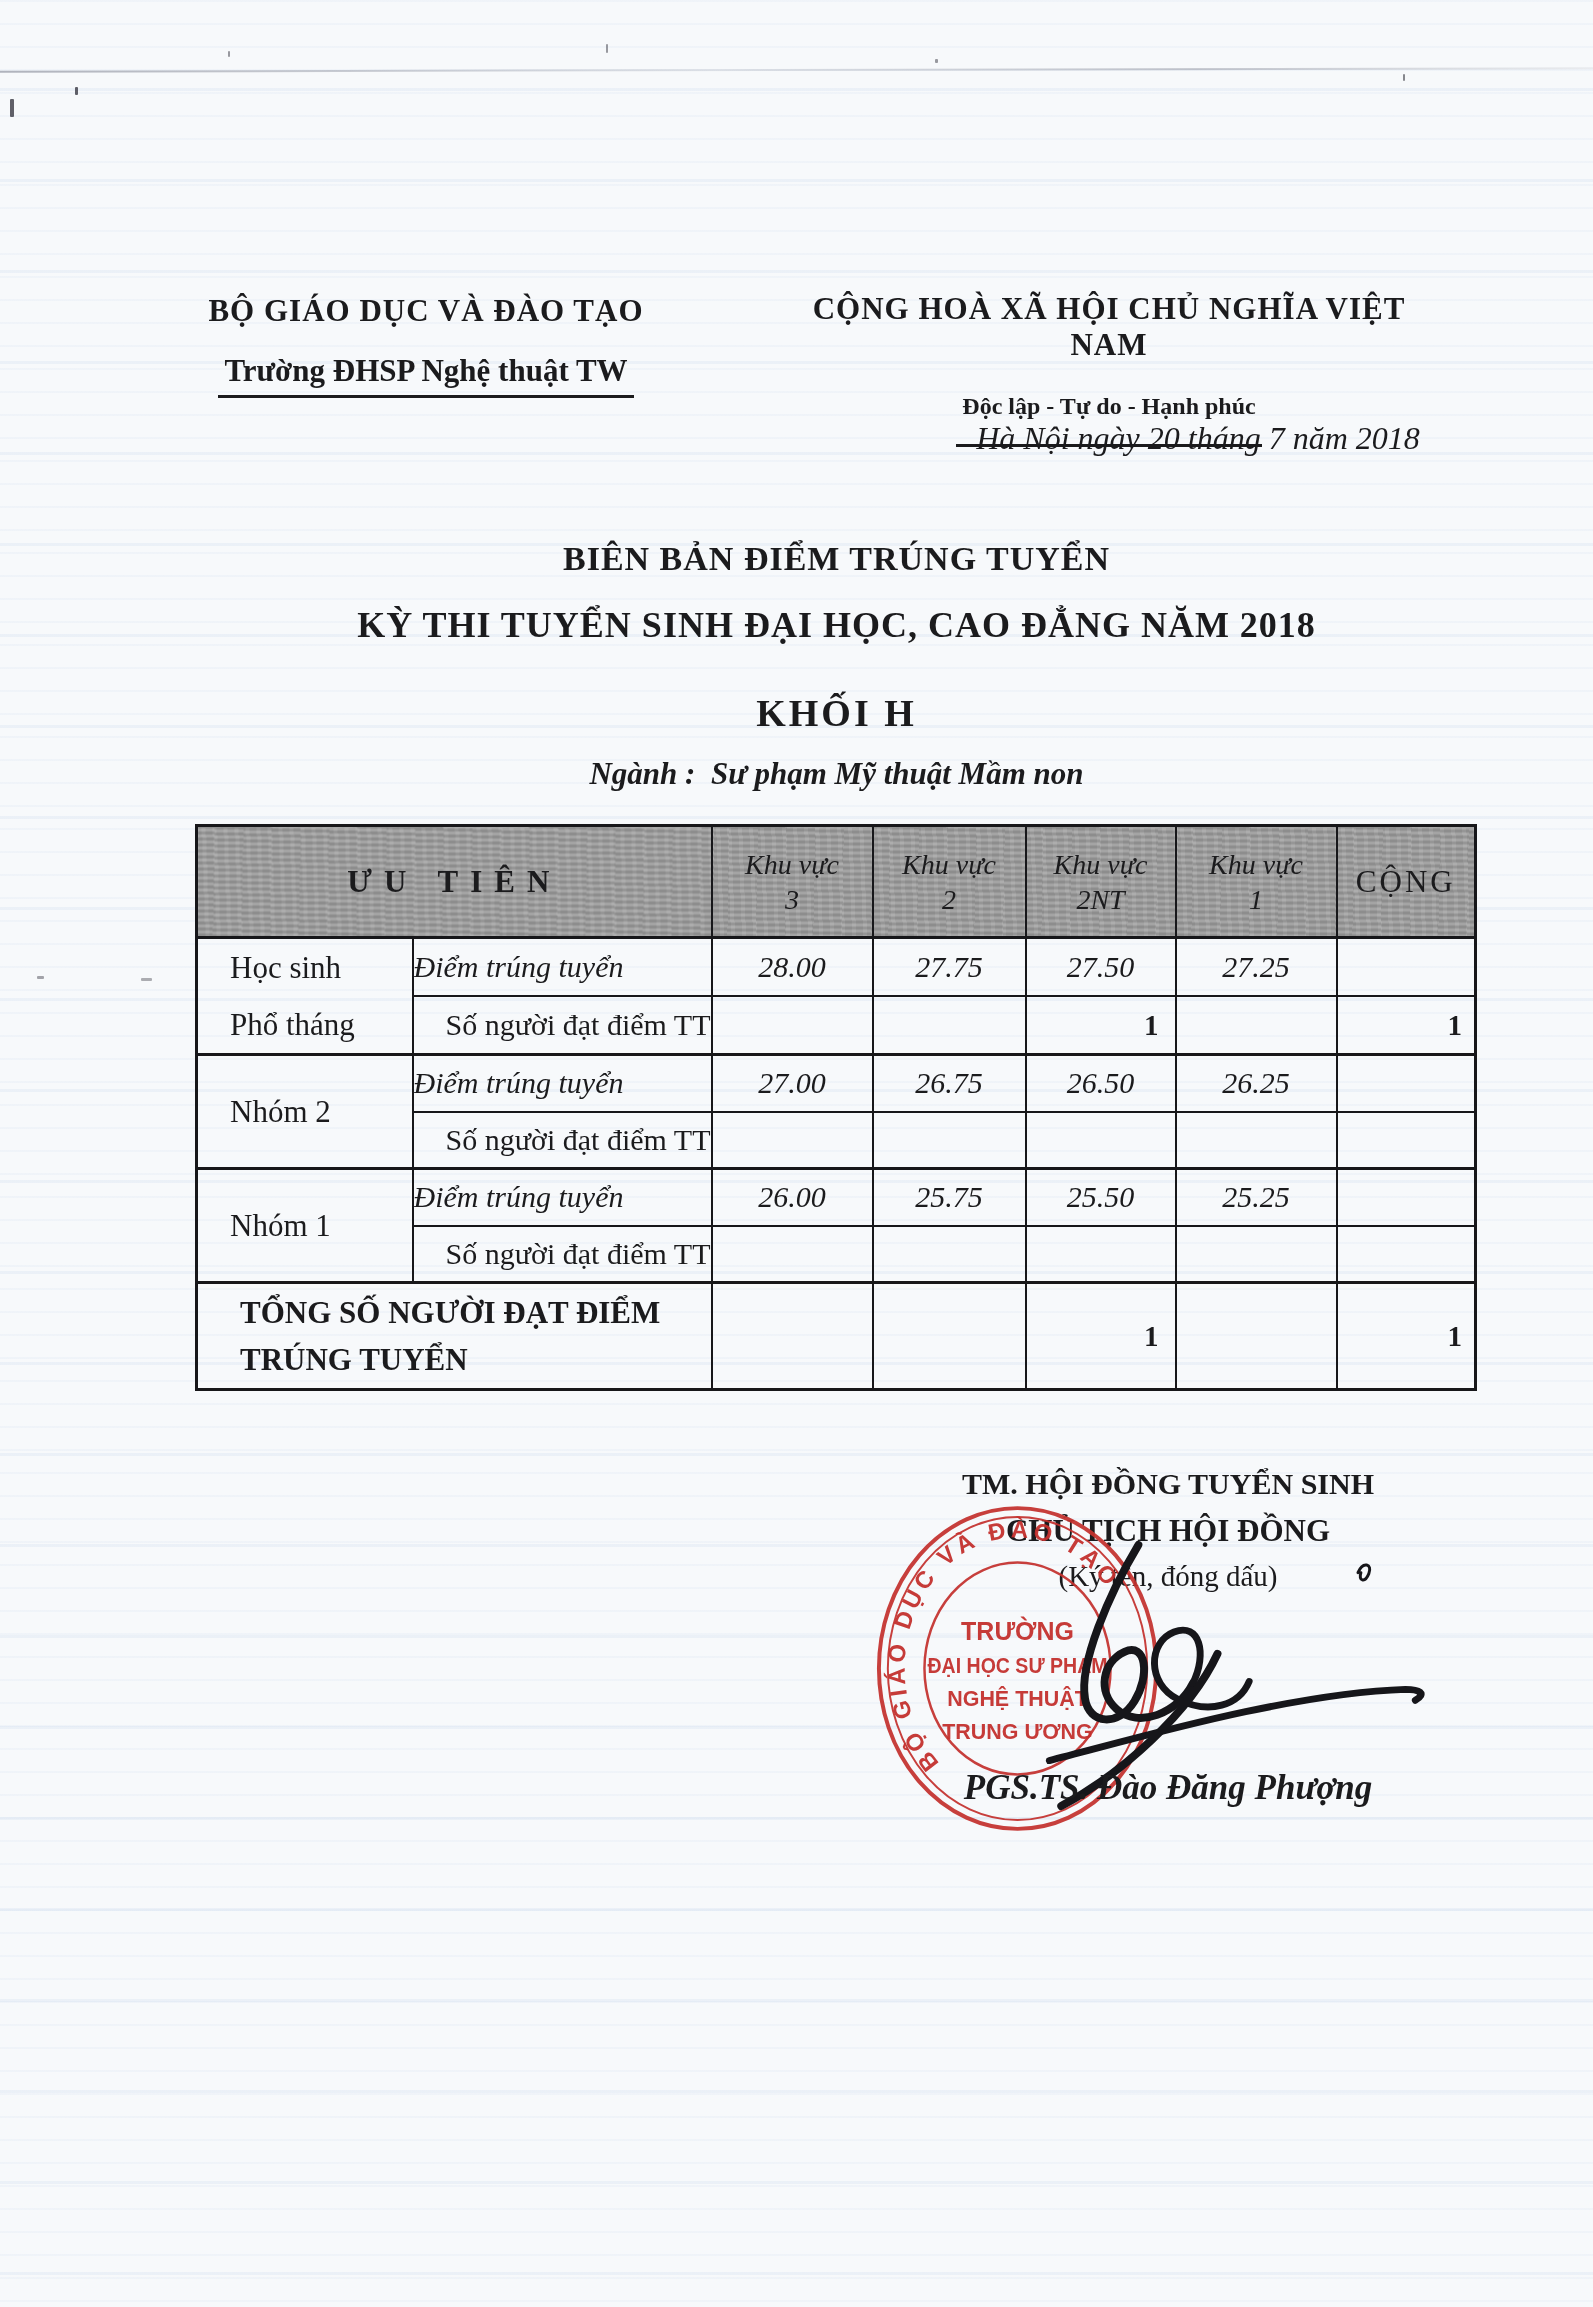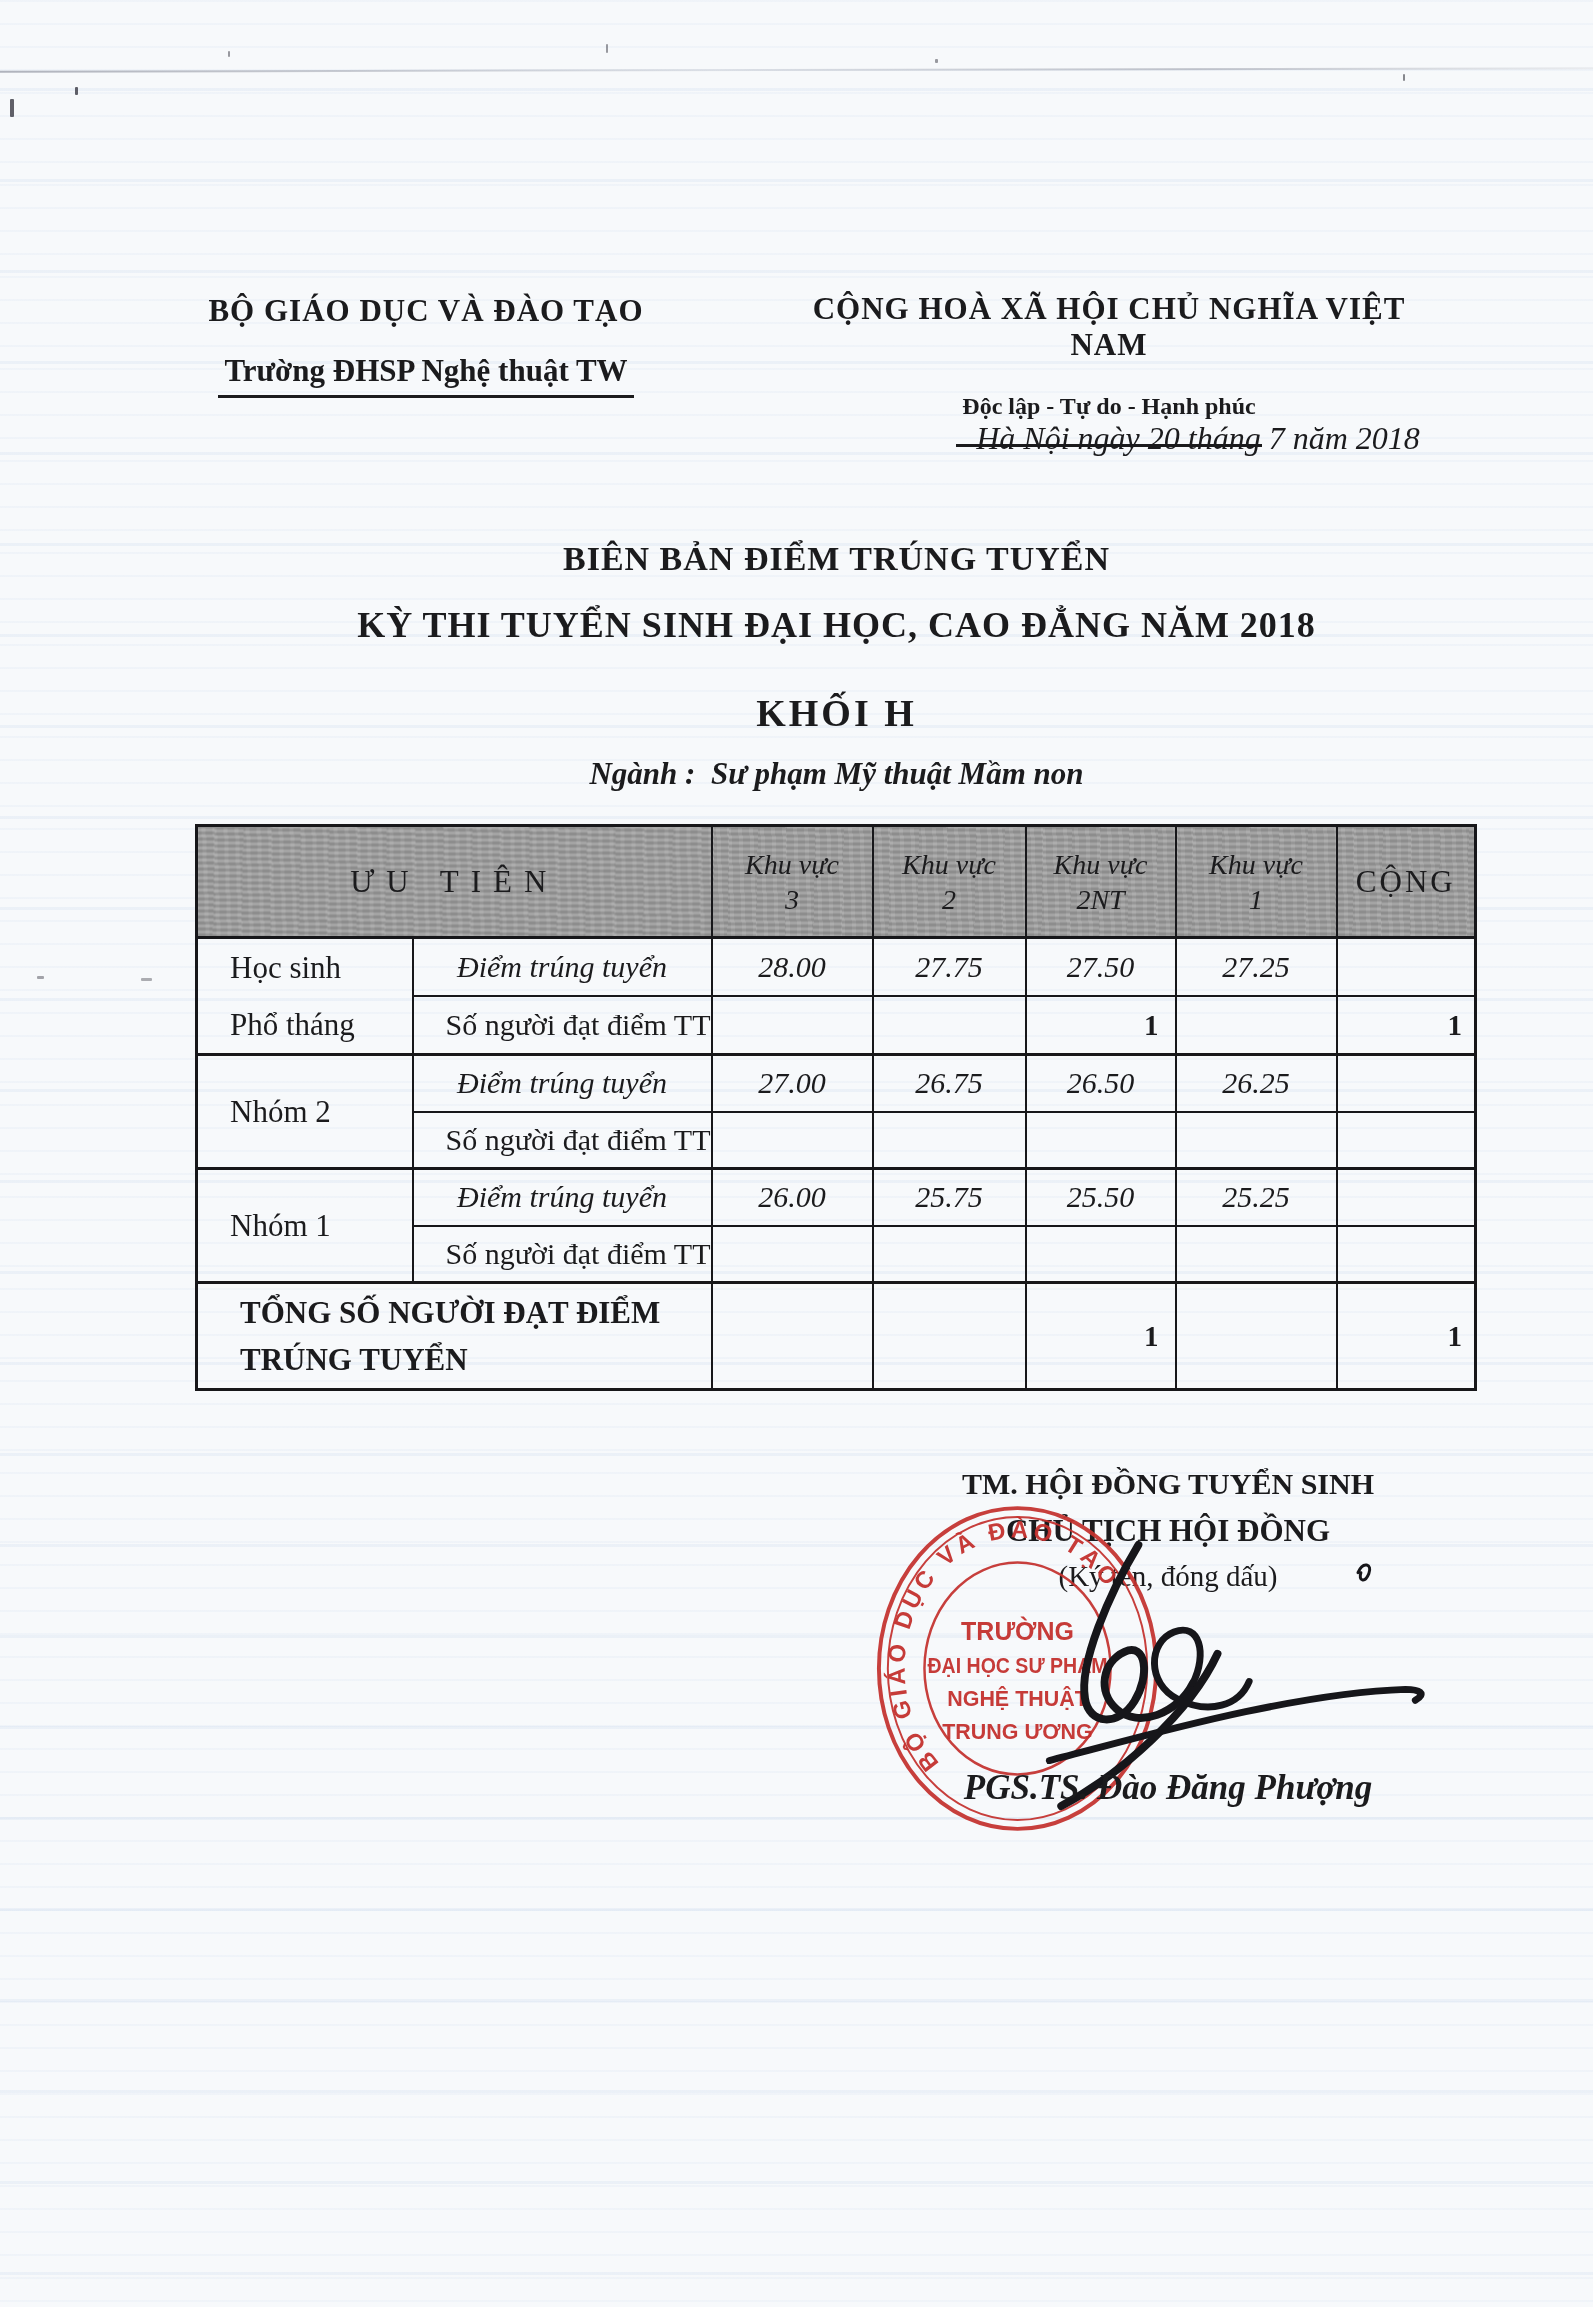--- a/index.html
+++ b/index.html
@@ -48,28 +48,28 @@
     border:3px solid #17171a;
   }
   .score-table th,.score-table td{border:2px solid #17171a; padding:0; overflow:hidden;}
   .score-table thead th{
     height:109px; vertical-align:middle; border-bottom:3px solid #17171a;
     background-color:#a7a7a7;
     background-image:
       repeating-linear-gradient(2deg, rgba(0,0,0,0.10) 0 3px, rgba(255,255,255,0.07) 3px 6px),
       repeating-linear-gradient(88deg, rgba(0,0,0,0.06) 0 7px, transparent 7px 11px);
   }
-  th.priority{font-size:31px; font-weight:normal; letter-spacing:12px;}
+  th.priority{font-size:31px; font-weight:bold; letter-spacing:12px;}
   th.kv{font-size:28px; font-weight:normal; font-style:italic; line-height:35px;}
   th.cong{font-size:31px; font-weight:normal; letter-spacing:3px;}
   tr.row{height:57px;}
   tr.tsep td{border-top:3px solid #17171a;}
   td.group{font-size:31px; padding-left:32px; vertical-align:middle; text-align:left;}
   td.group .gl{line-height:57px;}
-  td.rowlabel-score{font-size:30px; font-style:italic; text-align:center; vertical-align:middle;}
+  td.rowlabel-score{font-size:30px; font-style:italic; vertical-align:middle;}
   td.rowlabel-count{font-size:30px; text-align:right; padding-left:8px; vertical-align:middle;}
   td.score{font-size:30px; font-style:italic; text-align:center; vertical-align:middle;}
   td.count{font-size:29px; font-weight:bold; text-align:right; padding-right:16px; vertical-align:middle;}
   td.count.last{padding-right:12px;}
   tr.totalrow{height:107px;}
   td.total-label{font-weight:bold; font-size:31px; padding-left:42px; line-height:47px;
                  text-align:left; vertical-align:middle;}
 
   .sig-l1{position:absolute; left:871px; top:1467px; width:594px; text-align:center;
           font-weight:bold; font-size:30px;}

